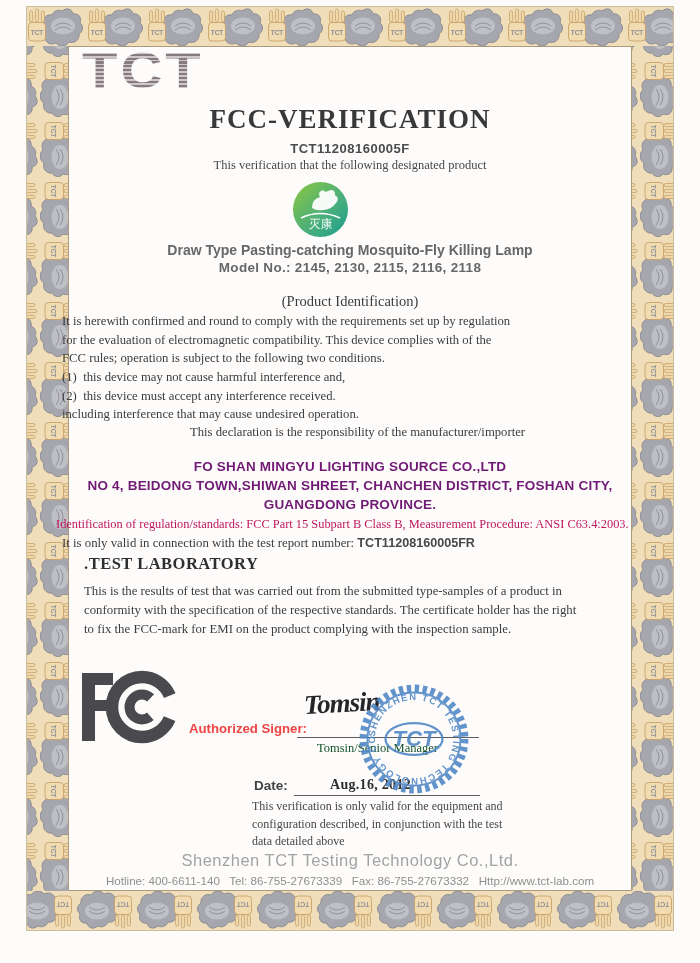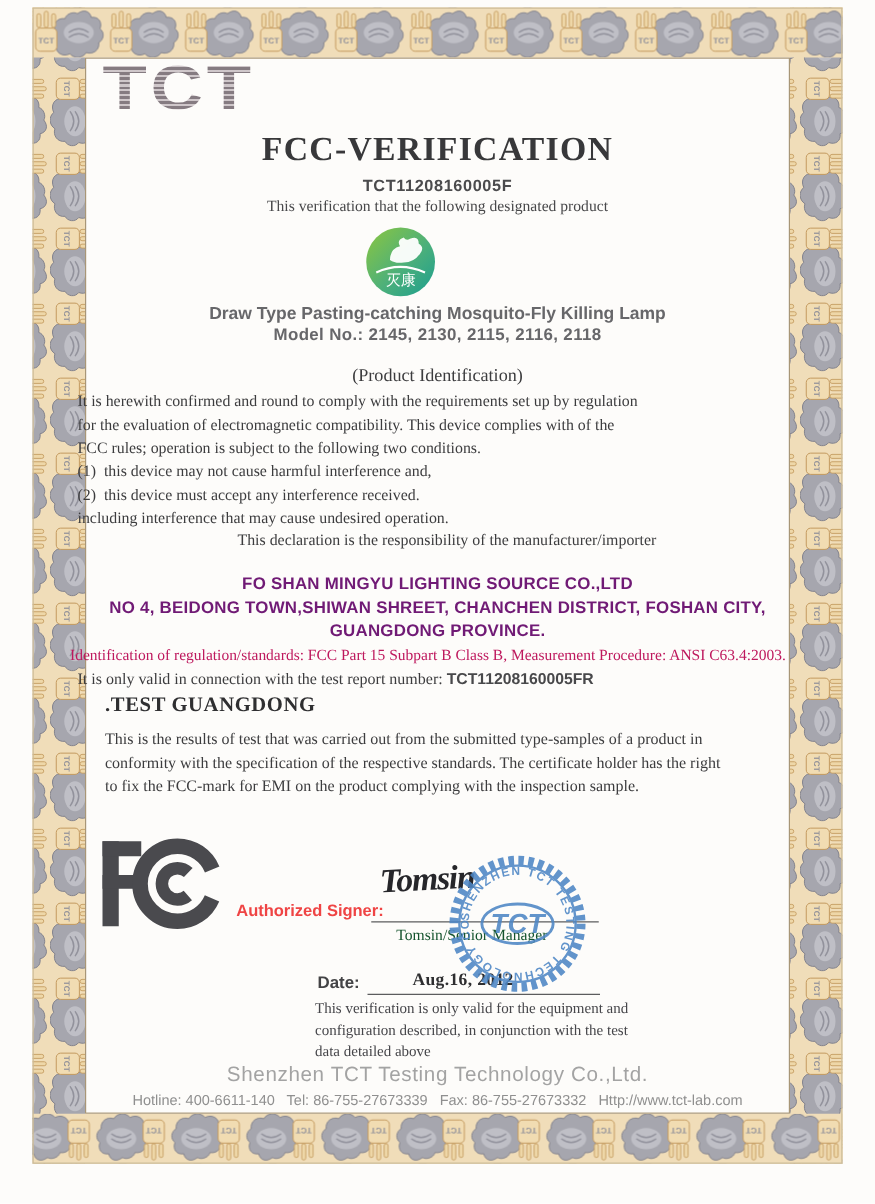--- a/index.html
+++ b/index.html
@@ -125,21 +125,21 @@
   <div class="abs bodyline pre" style="top:407px">including interference that may cause undesired operation.</div>
   <div id="decl-line" class="abs serif" style="top:425px">This declaration is the responsibility of the manufacturer/importer</div>
 
   <div class="abs ctr sans company-line" style="top:459px">FO SHAN MINGYU LIGHTING SOURCE CO.,LTD</div>
   <div class="abs ctr sans company-line" style="top:478px">NO 4, BEIDONG TOWN,SHIWAN SHREET, CHANCHEN DISTRICT, FOSHAN CITY,</div>
   <div class="abs ctr sans company-line" style="top:497px">GUANGDONG PROVINCE.</div>
 
   <div id="reg-standards" class="abs serif" style="top:517px">Identification of regulation/standards: FCC Part 15 Subpart B Class B, Measurement Procedure: ANSI C63.4:2003.</div>
   <div id="report-line" class="abs serif" style="top:536px"><span>It is only valid in connection with the test report number: </span><b>TCT11208160005FR</b></div>
 
-  <div id="lab-heading" class="abs serif">.TEST GUANGDONG</div>
+  <div id="lab-heading" class="abs serif">.TEST LABORATORY</div>
   <div class="abs lab-line serif" style="top:603px">conformity with the specification of the respective standards. The certificate holder has the right</div>
   <div class="abs lab-line serif" style="top:584px">This is the results of test that was carried out from the submitted type-samples of a product in</div>
   <div class="abs lab-line serif" style="top:622px">to fix the FCC-mark for EMI on the product complying with the inspection sample.</div>
 
   <svg id="fcc-logo" class="abs" width="108" height="76" viewBox="0 0 108 76">
     <g fill="#4a4a4e">
       <rect x="6" y="4" width="13" height="68"></rect>
       <rect x="6" y="4" width="31" height="12"></rect>
       <rect x="6" y="31" width="25" height="11"></rect>
     </g>

